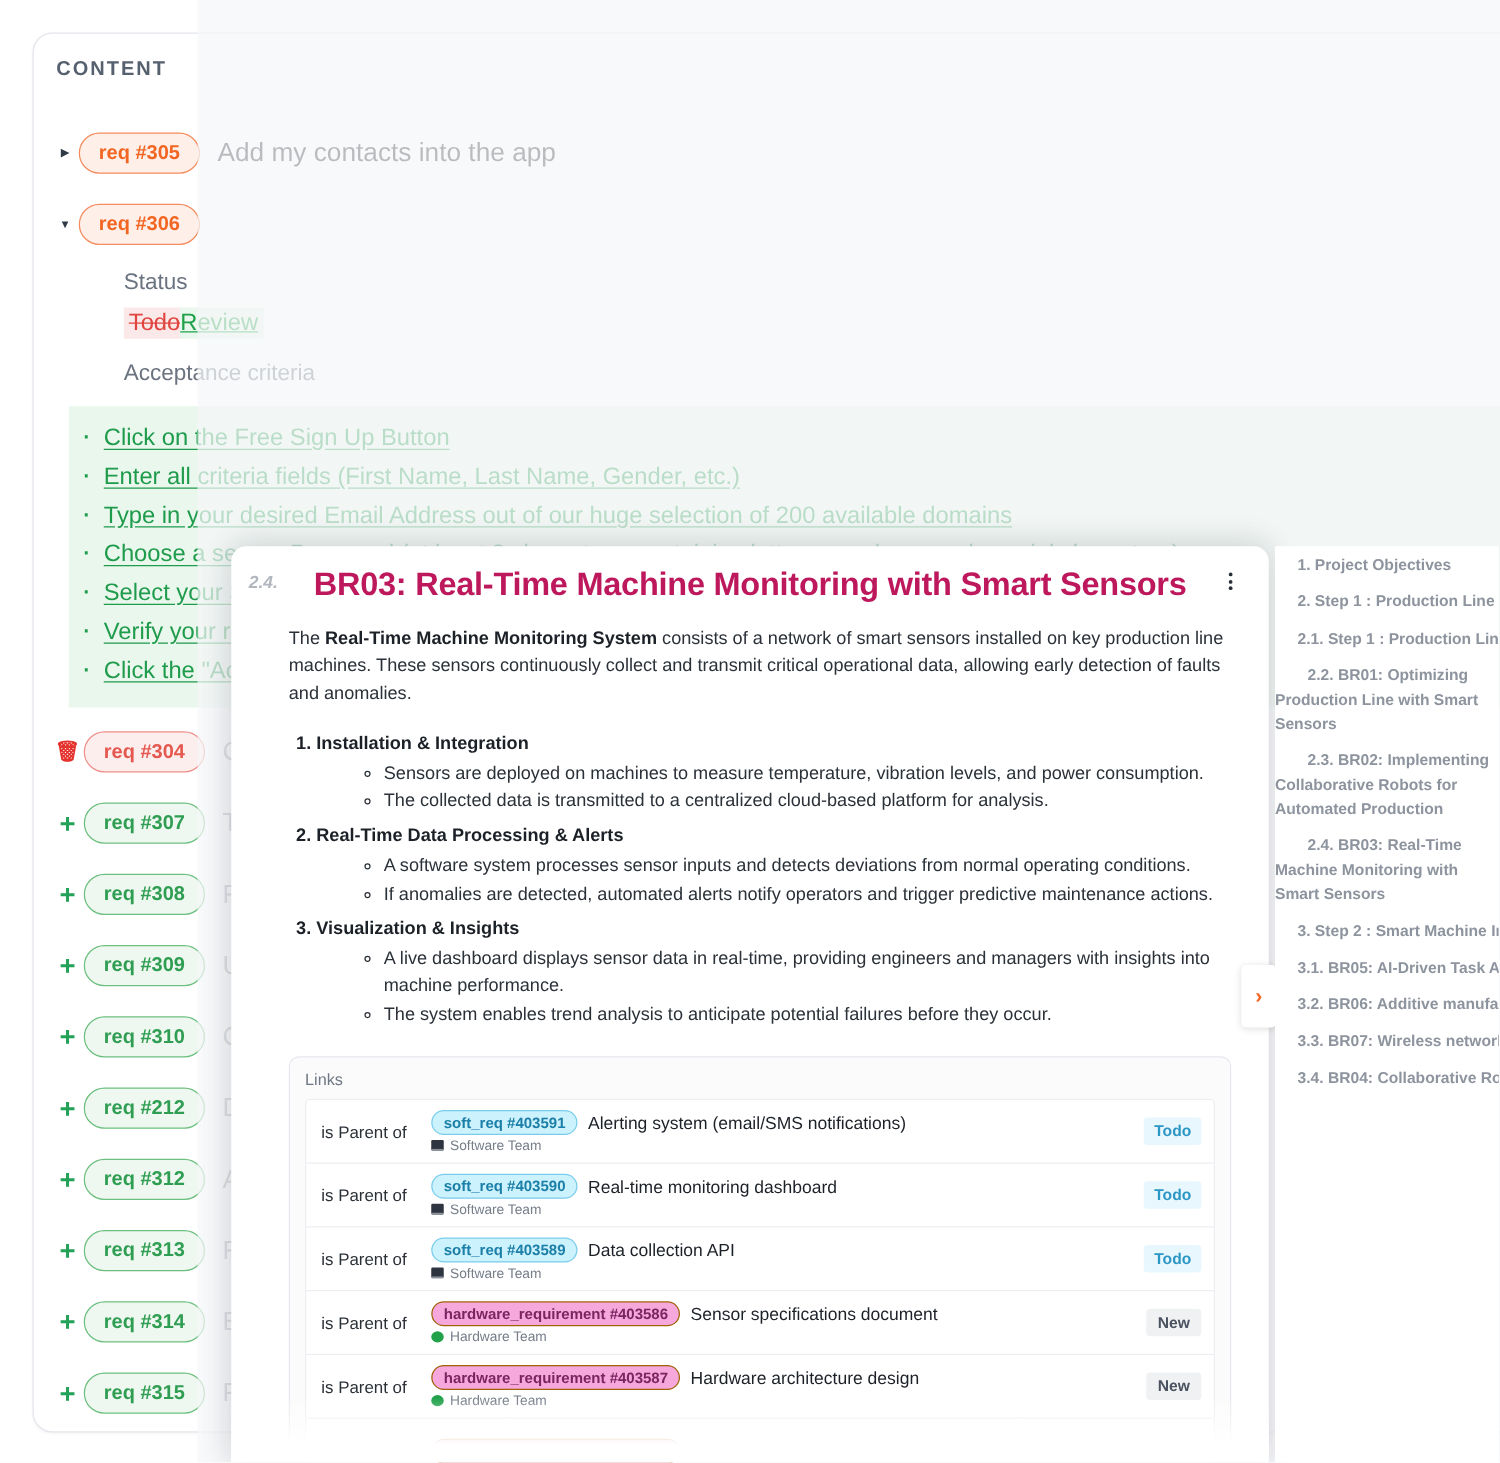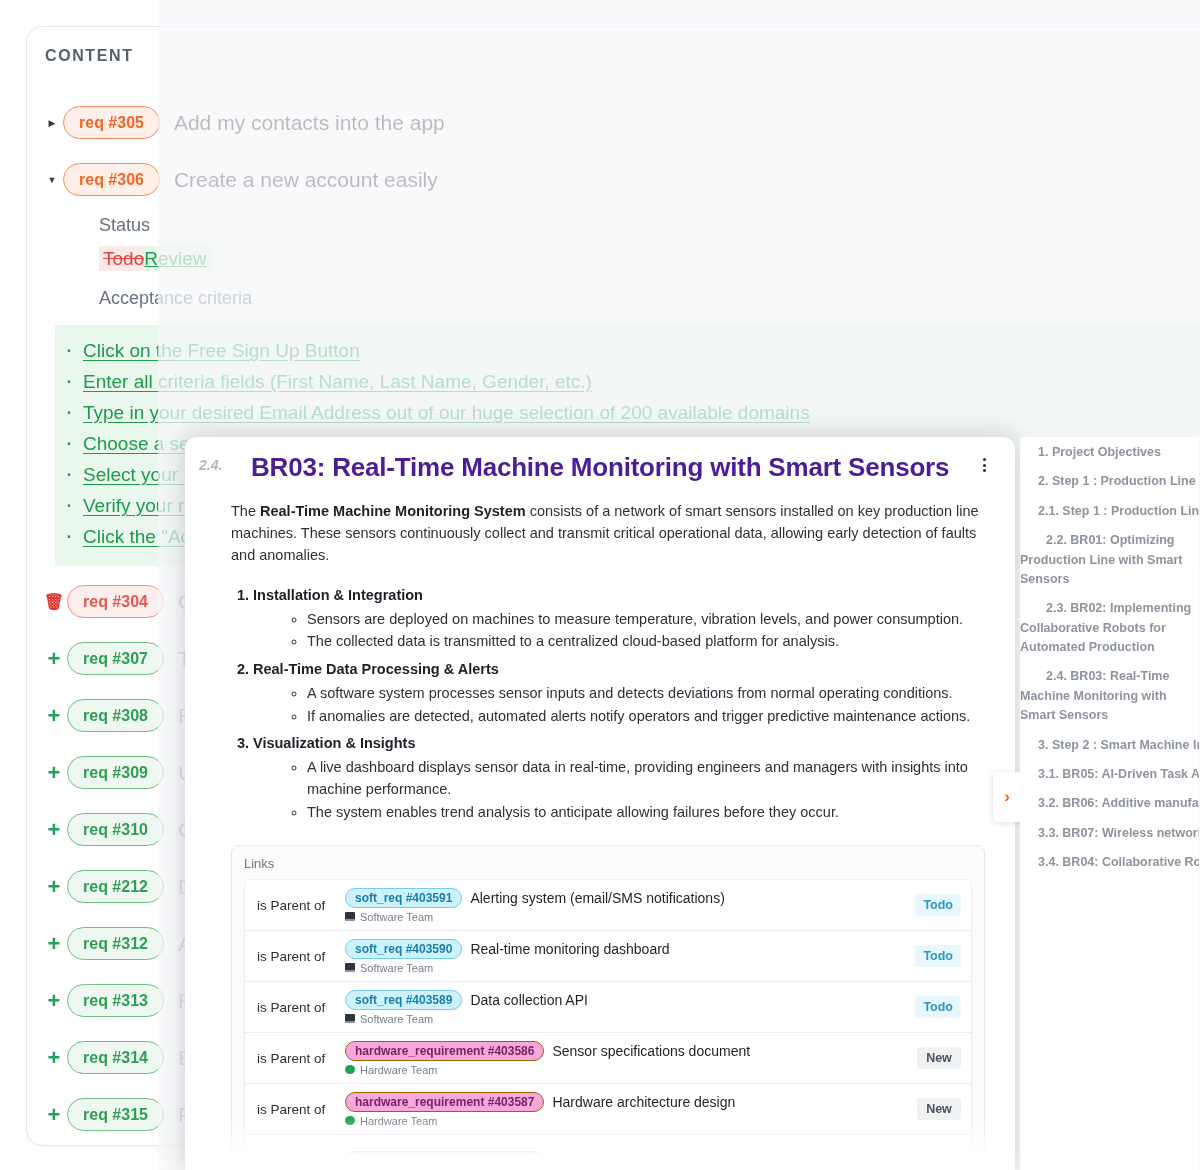--- a/index.html
+++ b/index.html
@@ -104,21 +104,21 @@
     pointer-events: none;
   }
 
   .modal-head { position: relative; padding: 14px 40px 0 22px; }
   .sect-num {
     position: absolute; left: 14px; top: 20px;
     font-size: 14px; color: #b2b7bf; font-style: italic; font-weight: 600;
   }
   .modal-title {
     margin-left: 44px; font-size: 26px; font-weight: 700;
-    color: #4c1d95; line-height: 1.25; letter-spacing: -.2px;
+    color: #be185d; line-height: 1.25; letter-spacing: -.2px;
   }
   .kebab {
     position: absolute; right: 22px; top: 18px;
     width: 18px; height: 20px; display: flex; flex-direction: column;
     align-items: center; justify-content: space-between; padding: 3px 0;
   }
   .kebab i { display: block; width: 3px; height: 3px; border-radius: 50%; background: #2a2f36; }
 
   .modal-body { padding: 0 30px 0 46px; }
 
@@ -197,21 +197,20 @@
 
     <div class="tree" id="tree-host">
         <div class="tree-row">
           <span class="caret right"></span>
           <span class="pill orange">req #305</span>
           <span class="row-title">Add my contacts into the app</span>
         </div>
         <div class="tree-row tight">
           <span class="caret down"></span>
           <span class="pill orange">req #306</span>
-          <span class="row-title">Create a new account easily</span>
         </div>
         <div class="detail"><div class="detail-label">Status</div><div class="diff-line"><span class="del">Todo</span><span class="ins">Review</span></div><div class="detail-label">Acceptance criteria</div></div>
         <ul class="criteria">
           <li><span class="u">Click on the Free Sign Up Button</span></li>
           <li><span class="u">Enter all criteria fields (First Name, Last Name, Gender, etc.)</span></li>
           <li><span class="u">Type in your desired Email Address out of our huge selection of 200 available domains</span></li>
           <li><span class="u">Choose a secure Password (at least 8 characters, containing letters, numbers, and special characters)</span></li>
           <li><span class="u">Select your Sign Up option</span></li>
           <li><span class="u">Verify your registration</span></li>
           <li><span class="u">Click the "Activate" button</span></li>
@@ -294,21 +293,21 @@
           <li><span>Installation &amp; Integration</span><ul>
               <li>Sensors are deployed on machines to measure temperature, vibration levels, and power consumption.</li>
               <li>The collected data is transmitted to a centralized cloud-based platform for analysis.</li>
             </ul></li>
           <li><span>Real-Time Data Processing &amp; Alerts</span><ul>
               <li>A software system processes sensor inputs and detects deviations from normal operating conditions.</li>
               <li>If anomalies are detected, automated alerts notify operators and trigger predictive maintenance actions.</li>
             </ul></li>
           <li><span>Visualization &amp; Insights</span><ul>
               <li>A live dashboard displays sensor data in real-time, providing engineers and managers with insights into machine performance.</li>
-              <li>The system enables trend analysis to anticipate allowing failures before they occur.</li>
+              <li>The system enables trend analysis to anticipate potential failures before they occur.</li>
             </ul></li>
         </ol>
 
       <div class="links-box">
         <div class="links-label">Links</div>
         <div class="links-table" id="links-host">
             <div class="link-row">
               <div class="link-rel">is Parent of</div>
               <div class="link-main">
                 <div class="link-top">

